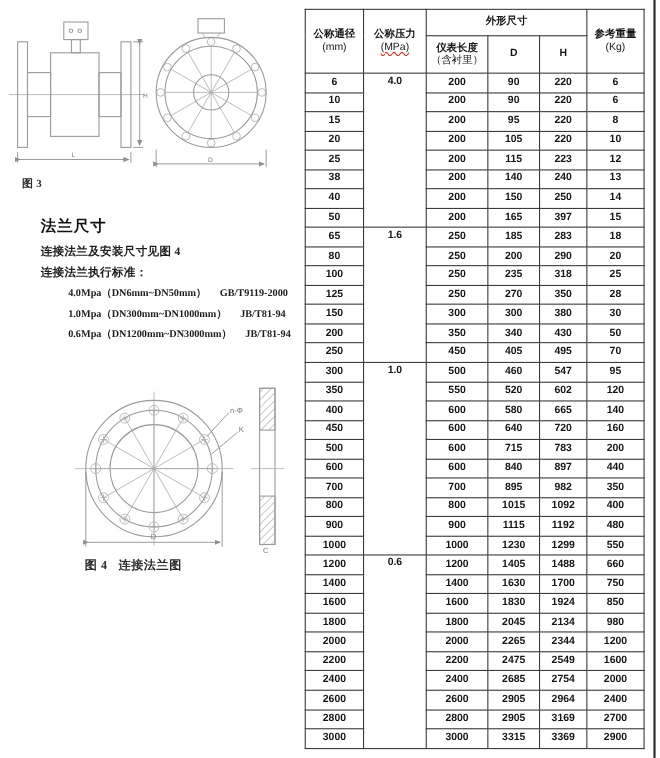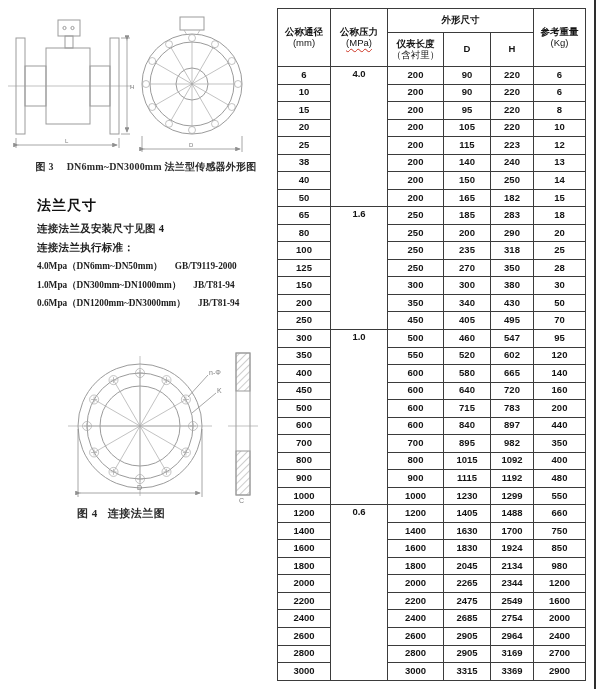--- a/index.html
+++ b/index.html
@@ -8,29 +8,29 @@
     position:relative; width:600px; height:689px; background:#ffffff;
     font-family:"Liberation Serif", serif; color:#222; overflow:hidden;
   }
   .edge-line { position:absolute; top:0; right:4px; width:2px; height:689px; background:#2e2e2e; }
 
   
   .fig3-wrap { position:absolute; left:6px; top:16px; width:262px; height:144px; }
   .fig3-caption {
     position:absolute; left:0; top:160px; width:272px; text-align:center;
     font-size:10px; font-weight:600; color:#2b2b2b; letter-spacing:0.2px;
-    display:flex; justify-content:center; gap:13px;padding-left:20px;
+    display:flex; gap:13px;padding-left:20px;
   }
   .flange-heading { position:absolute; left:37px; top:197px; font-size:14px; font-weight:bold; color:#111;
     font-family:"Liberation Sans", sans-serif; letter-spacing:1px; }
   .body-line { position:absolute; left:37px; font-size:10.5px; font-weight:600; color:#1d1d1d; letter-spacing:0.3px; }
   .line1 { top:222px; }
   .line2 { top:241px; }
   .standards { position:absolute; left:37px; top:260px; width:235px; }
-  .standard-row { height:18.6px; font-size:9.3px; font-weight:600; color:#1d1d1d; white-space:nowrap; }
+  .standard-row { height:18.6px; font-size:9.3px; font-weight:600; color:#1d1d1d; white-space:nowrap;margin-left:25px; }
   .standard-row .code { margin-left:10px; }
   .fig4-wrap { position:absolute; left:40px; top:333px; width:222px; height:172px; }
   .fig4-caption {
     position:absolute; left:77px; top:506px; font-size:11px; font-weight:600; color:#2b2b2b;
     display:flex; gap:10px; letter-spacing:0.5px;
   }
   svg .thin  { stroke:#9b9b9b; stroke-width:1; fill:none; }
   svg .thin2 { stroke:#a8a8a8; stroke-width:0.7; fill:none; }
   svg .dim   { stroke:#8f8f8f; stroke-width:0.8; fill:none; }
   svg text   { fill:#7d7d7d; font-family:"Liberation Sans", sans-serif; }
@@ -108,21 +108,20 @@
     <line class="thin2" x1="178" y1="14" x2="181" y2="19"></line>
     <line class="thin2" x1="194" y1="14" x2="191" y2="19"></line>
     <line class="dim" x1="136" y1="120" x2="136" y2="136"></line>
     <line class="dim" x1="236" y1="120" x2="236" y2="136"></line>
     <line class="dim" x1="138" y1="133" x2="234" y2="133" marker-start="url(#arr)" marker-end="url(#arr)"></line>
     <text x="183" y="131" font-size="6">D</text>
   </svg>
 
   <div class="fig3-caption">
     <span>图 3</span>
-    <span>DN6mm~DN3000mm 法兰型传感器外形图</span>
   </div>
 
   <div class="flange-heading">法兰尺寸</div>
   <div class="body-line line1">连接法兰及安装尺寸见图 4</div>
   <div class="body-line line2">连接法兰执行标准：</div>
 
   <div class="standards">
     <div class="standard-row">
       <span>4.0Mpa（DN6mm~DN50mm）</span>
       <span class="code">GB/T9119-2000</span>
@@ -268,21 +267,21 @@
           <td>40</td>
           <td>200</td>
           <td>150</td>
           <td>250</td>
           <td>14</td>
         </tr>
         <tr>
           <td>50</td>
           <td>200</td>
           <td>165</td>
-          <td>182</td>
+          <td>397</td>
           <td>15</td>
         </tr>
         <tr>
           <td>65</td>
           <td class="pressure-cell" rowspan="7">1.6</td>
           <td>250</td>
           <td>185</td>
           <td>283</td>
           <td>18</td>
         </tr>

